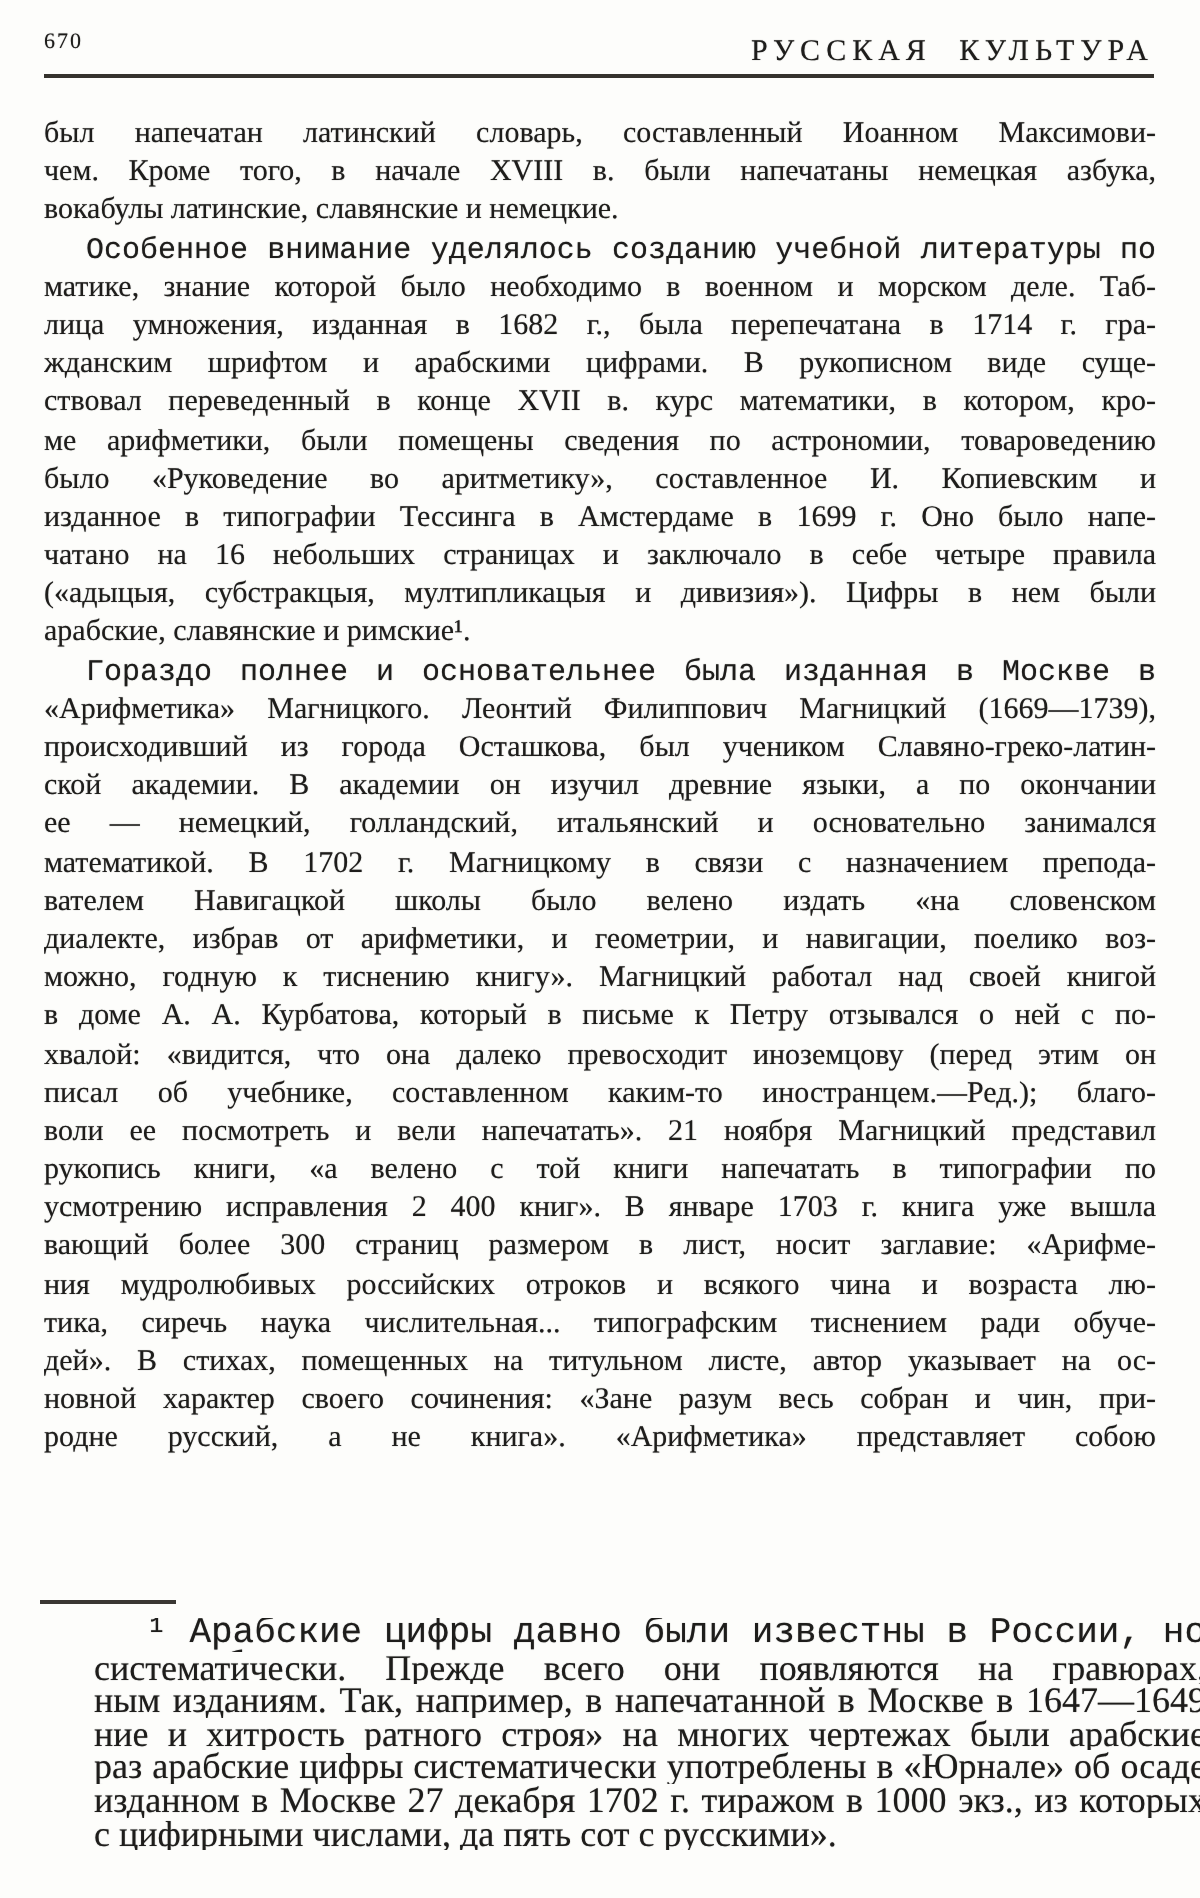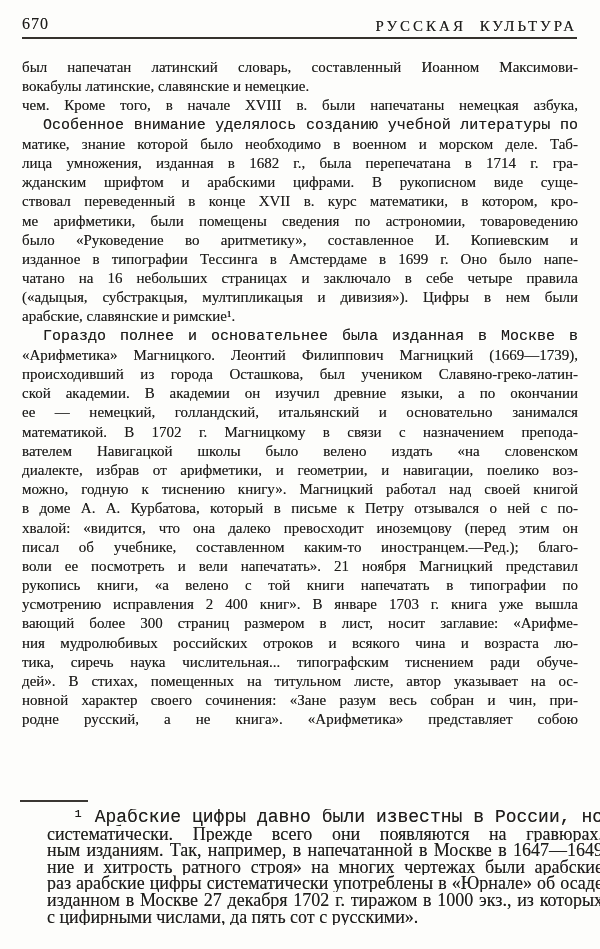--- a/index.html
+++ b/index.html
@@ -21,21 +21,21 @@
     position: absolute;
     left: 22px;
     right: 23px;
     top: 14px;
     height: 22px;
   }
   .page-number {
     position: absolute;
     left: 0;
     top: 1px;
-    font-size: 16px;
+    font-size: 11px;
     letter-spacing: 1px;
   }
   .running-title {
     position: absolute;
     left: 0;
     right: 0;
     top: 4px;
     text-align: right;
     font-size: 15px;
     letter-spacing: 3px;
@@ -104,22 +104,22 @@
   <div class="header">
     <span class="page-number">670</span>
     <span class="running-title">РУССКАЯ КУЛЬТУРА</span>
   </div>
 
   <div class="header-rule"></div>
 
   <div class="body-text">
     <div class="para">
         <div class="line">был напечатан латинский словарь, составленный Иоанном Максимови-</div>
+        <div class="line">чем. Кроме того, в начале XVIII в. были напечатаны немецкая азбука,</div>
         <div class="line last">вокабулы латинские, славянские и немецкие.</div>
-        <div class="line">чем. Кроме того, в начале XVIII в. были напечатаны немецкая азбука,</div>
       </div>
     <div class="para indent">
         <div class="line">Особенное внимание уделялось созданию учебной литературы по мате-</div>
         <div class="line">матике, знание которой было необходимо в военном и морском деле. Таб-</div>
         <div class="line">лица умножения, изданная в 1682 г., была перепечатана в 1714 г. гра-</div>
         <div class="line">жданским шрифтом и арабскими цифрами. В рукописном виде суще-</div>
         <div class="line">ствовал переведенный в конце XVII в. курс математики, в котором, кро-</div>
         <div class="line">ме арифметики, были помещены сведения по астрономии, товароведению</div>
         <div class="line">было «Руковедение во аритметику», составленное И. Копиевским и</div>
         <div class="line">изданное в типографии Тессинга в Амстердаме в 1699 г. Оно было напе-</div>

